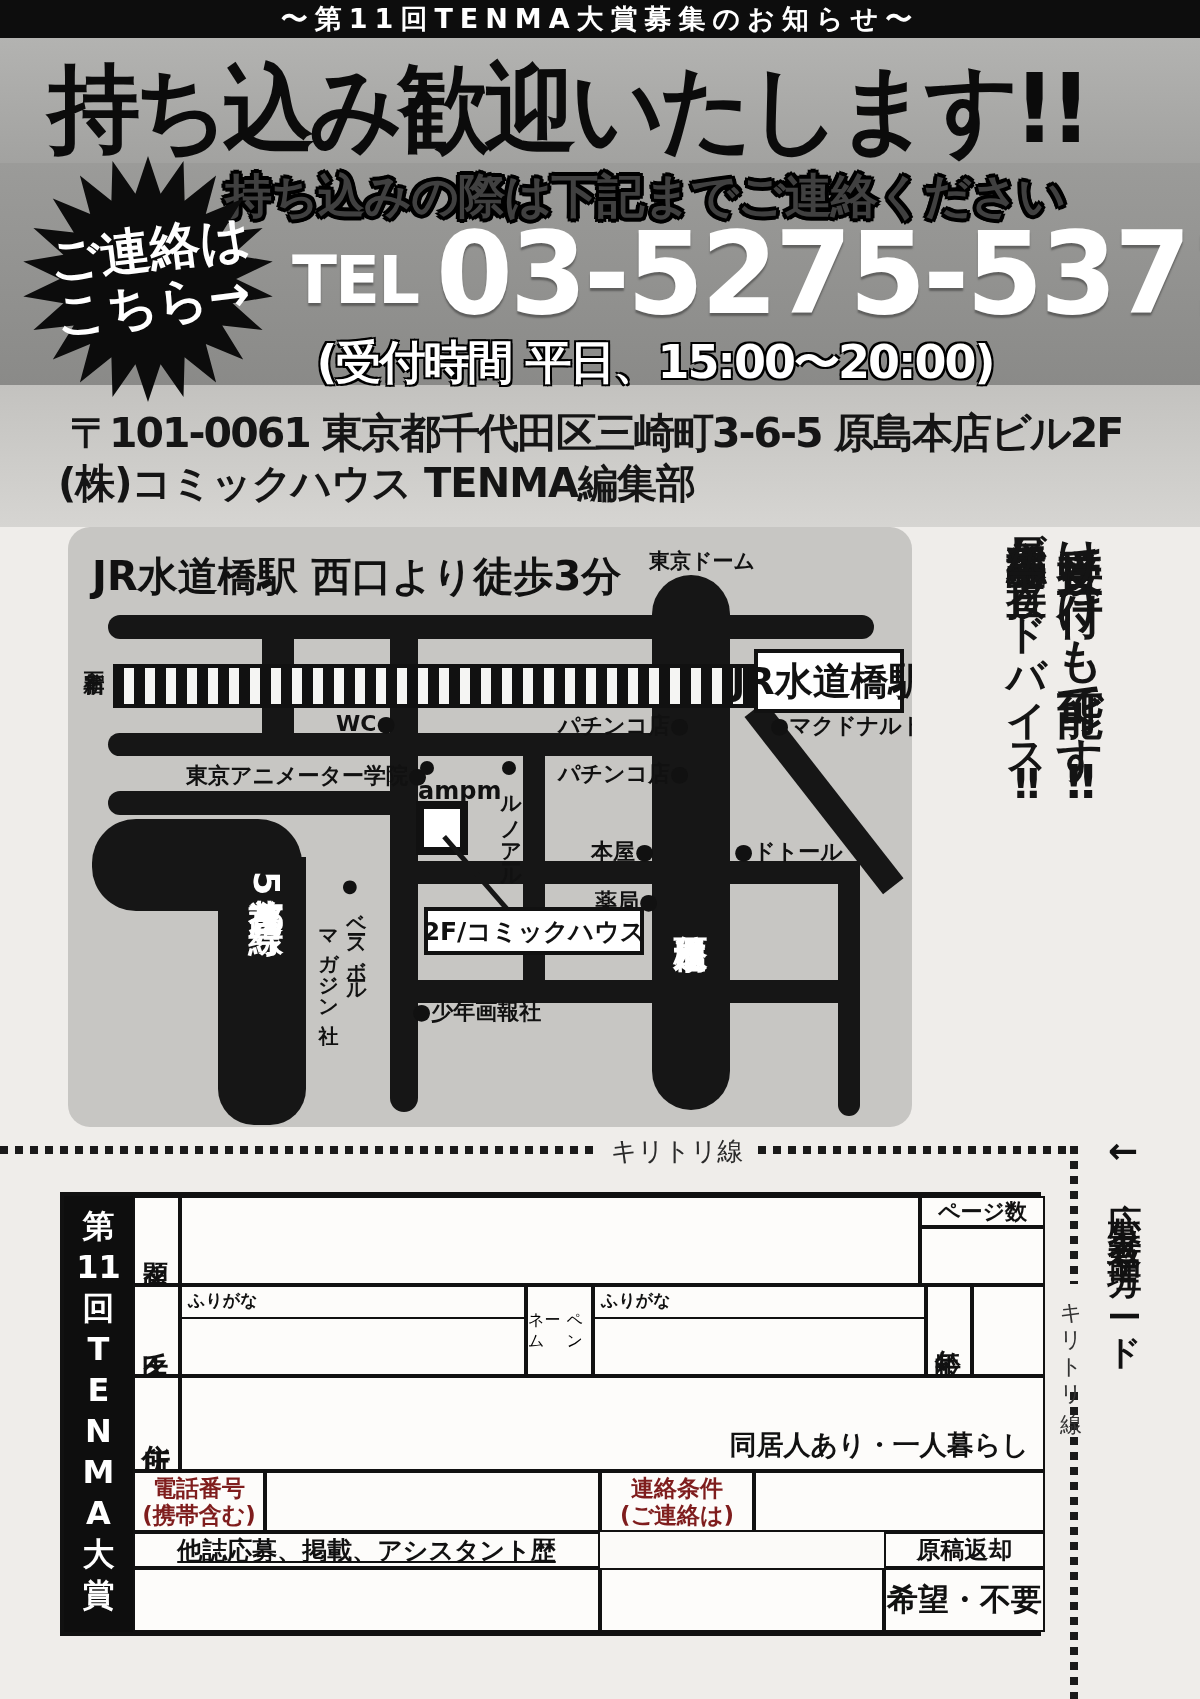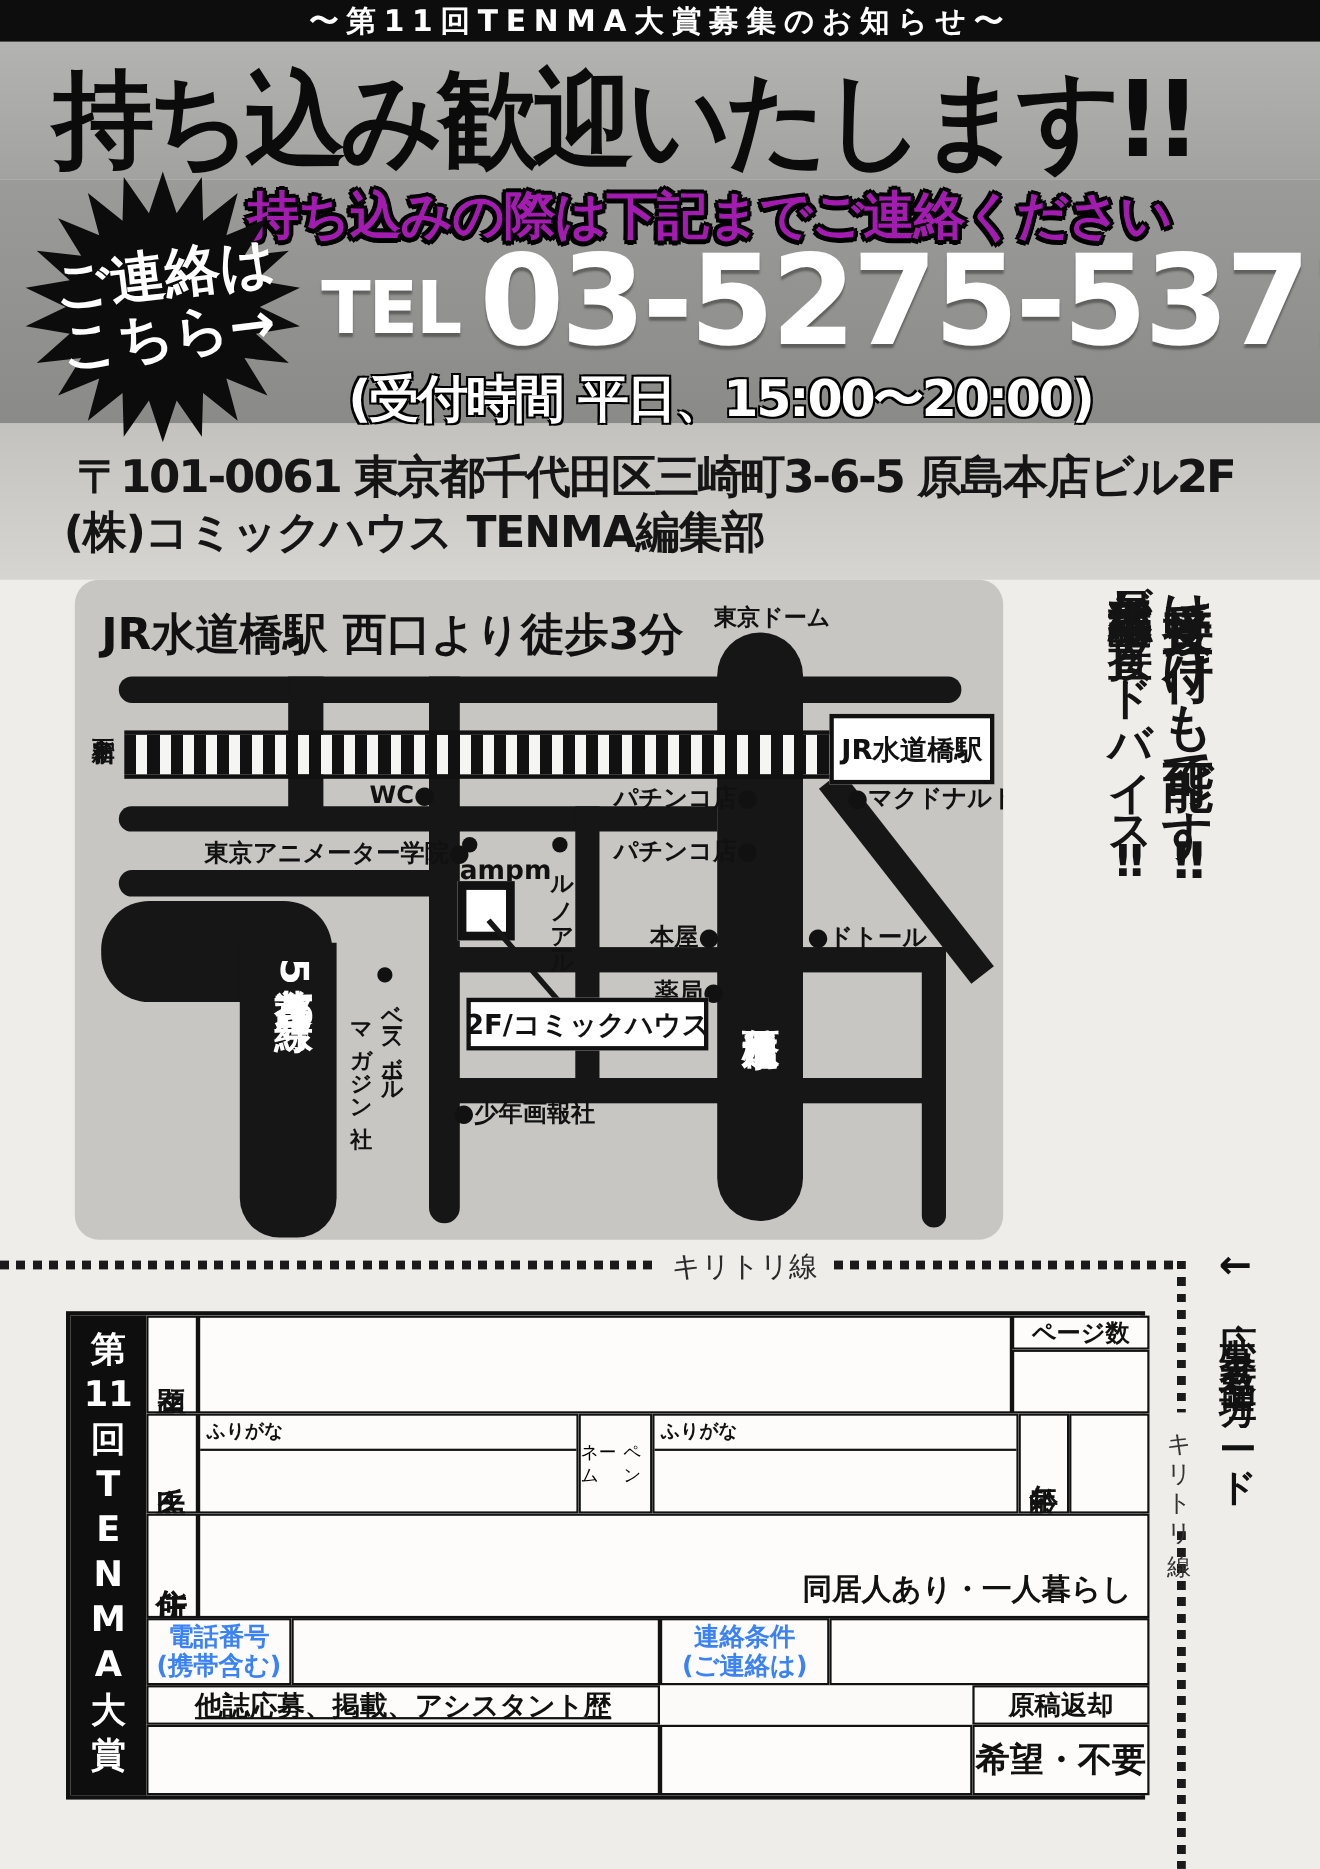--- a/index.html
+++ b/index.html
@@ -9,21 +9,21 @@
   
   .top-banner{left:0;top:0;width:1200px;height:38px;background:#0d0d0d;
       display:flex;align-items:center;justify-content:center;}
   .top-banner span{color:#fff;font-size:27px;font-weight:700;letter-spacing:7px;white-space:nowrap;}
   .band1{left:0;top:38px;width:1200px;height:125px;background:linear-gradient(#b3b3b1,#a2a2a0);}
   .band2{left:0;top:163px;width:1200px;height:222px;background:linear-gradient(#9b9b99,#8a8a88);}
   .band3{left:0;top:385px;width:1200px;height:142px;background:linear-gradient(#c3c2bf,#d6d5d2);}
   .headline{left:48px;top:46px;width:1110px;font-size:96px;font-weight:900;color:#0b0b0b;
       letter-spacing:-6px;transform:scaleX(.96);transform-origin:left;white-space:nowrap;}
   .subtitle{left:225px;top:165px;width:830px;text-align:right;font-size:47px;font-weight:900;
-      color:#a21caf;white-space:nowrap;letter-spacing:-1px;
+      color:#404040;white-space:nowrap;letter-spacing:-1px;
       text-shadow:3px 3px 0 #000,-3px 3px 0 #000,3px -3px 0 #000,-3px -3px 0 #000,0 4px 0 #000,0 -4px 0 #000,4px 0 0 #000,-4px 0 0 #000;}
   .tel-row{left:292px;top:222px;display:flex;align-items:flex-end;color:#fff;white-space:nowrap;
       text-shadow:0 3px 2px rgba(0,0,0,.35);}
   .tel-label{font-size:66px;font-weight:900;margin-right:18px;margin-bottom:8px;letter-spacing:-2px;}
   .tel-number{font-size:114px;font-weight:900;letter-spacing:-3px;transform:scaleX(.97);transform-origin:left bottom;line-height:.92;}
   .hours{left:245px;top:332px;width:820px;text-align:center;font-size:46px;font-weight:900;color:#fff;
       white-space:nowrap;letter-spacing:-2px;
       text-shadow:2px 2px 0 #000,-2px 2px 0 #000,2px -2px 0 #000,-2px -2px 0 #000;}
   .burst-svg{left:18px;top:152px;}
   .burst-text{left:52px;top:222px;color:#fff;font-weight:900;font-size:50px;line-height:1.1;
@@ -35,21 +35,21 @@
   .map .abs{position:absolute;}
   .road{background:#161616;}
   .map-title{left:24px;top:22px;font-size:40px;font-weight:900;color:#111;white-space:nowrap;}
   .lab{font-weight:700;color:#111;white-space:nowrap;}
   .vtx{writing-mode:vertical-rl;text-orientation:mixed;}
   .dot{width:14px;height:14px;border-radius:50%;background:#111;}
   .rail{left:45px;top:137px;width:643px;height:36px;
       background:repeating-linear-gradient(90deg,#111 0 11px,#f5f5f3 11px 21px);
       border-top:4px solid #111;border-bottom:4px solid #111;}
   .station-box{left:686px;top:122px;width:142px;height:56px;background:#fff;border:4px solid #111;
-      display:flex;align-items:center;justify-content:center;font-size:25px;font-weight:900;color:#111;white-space:nowrap;}
+      display:flex;align-items:center;justify-content:center;font-size:38px;font-weight:900;color:#111;white-space:nowrap;}
   .ch-box{left:356px;top:380px;width:212px;height:40px;background:#fff;border:4px solid #111;
       display:flex;align-items:center;justify-content:center;font-size:25px;font-weight:900;color:#111;white-space:nowrap;}
   .wsq{left:348px;top:274px;width:36px;height:38px;background:#fff;border:8px solid #111;}
   .white-road-text{color:#fff;font-weight:900;}
   
   .side1{left:1050px;top:514px;height:560px;font-size:46px;font-weight:900;color:#141414;
       writing-mode:vertical-rl;text-orientation:mixed;letter-spacing:-2px;}
   .side2{left:1000px;top:516px;height:620px;font-size:40px;font-weight:900;color:#141414;
       writing-mode:vertical-rl;text-orientation:mixed;letter-spacing:-2px;}
   
@@ -65,21 +65,21 @@
   .form .cell{position:absolute;border:2px solid #111;box-sizing:border-box;background:#fdfcfa;}
   .form .labcell{display:flex;align-items:center;justify-content:center;}
   .form .vlab{writing-mode:vertical-rl;text-orientation:upright;font-weight:900;font-size:29px;color:#111;letter-spacing:2px;}
   .prize-col{position:absolute;left:0;top:0;width:69px;height:436px;background:#0e0e0e;
       display:flex;flex-direction:column;align-items:center;justify-content:flex-start;padding-top:10px;box-sizing:border-box;}
   .prize-col div{color:#fff;font-weight:900;font-size:32px;line-height:41px;text-align:center;}
   .furi{position:absolute;left:6px;top:2px;font-size:17px;font-weight:700;color:#111;}
   .furiline{position:absolute;left:0;top:30px;width:100%;border-bottom:2px solid #111;}
   .pen-cols{display:flex;gap:2px;align-items:flex-start;justify-content:center;}
   .hdr{display:flex;align-items:center;justify-content:center;font-weight:900;color:#111;white-space:nowrap;}
-  .two-line{display:flex;flex-direction:column;align-items:center;justify-content:center;font-weight:900;color:#3b82f6;line-height:1.15;}
+  .two-line{display:flex;flex-direction:column;align-items:center;justify-content:center;font-weight:900;color:#7f1d1d;line-height:1.15;}
   .living{position:absolute;right:14px;bottom:6px;font-size:27px;font-weight:900;color:#111;white-space:nowrap;}
   .wish{display:flex;align-items:center;justify-content:center;font-size:31px;font-weight:900;color:#111;}
 </style>
 </head>
 <body>
 
 <div class="abs top-banner">
   <span>〜第11回TENMA大賞募集のお知らせ〜</span>
 </div>
 

